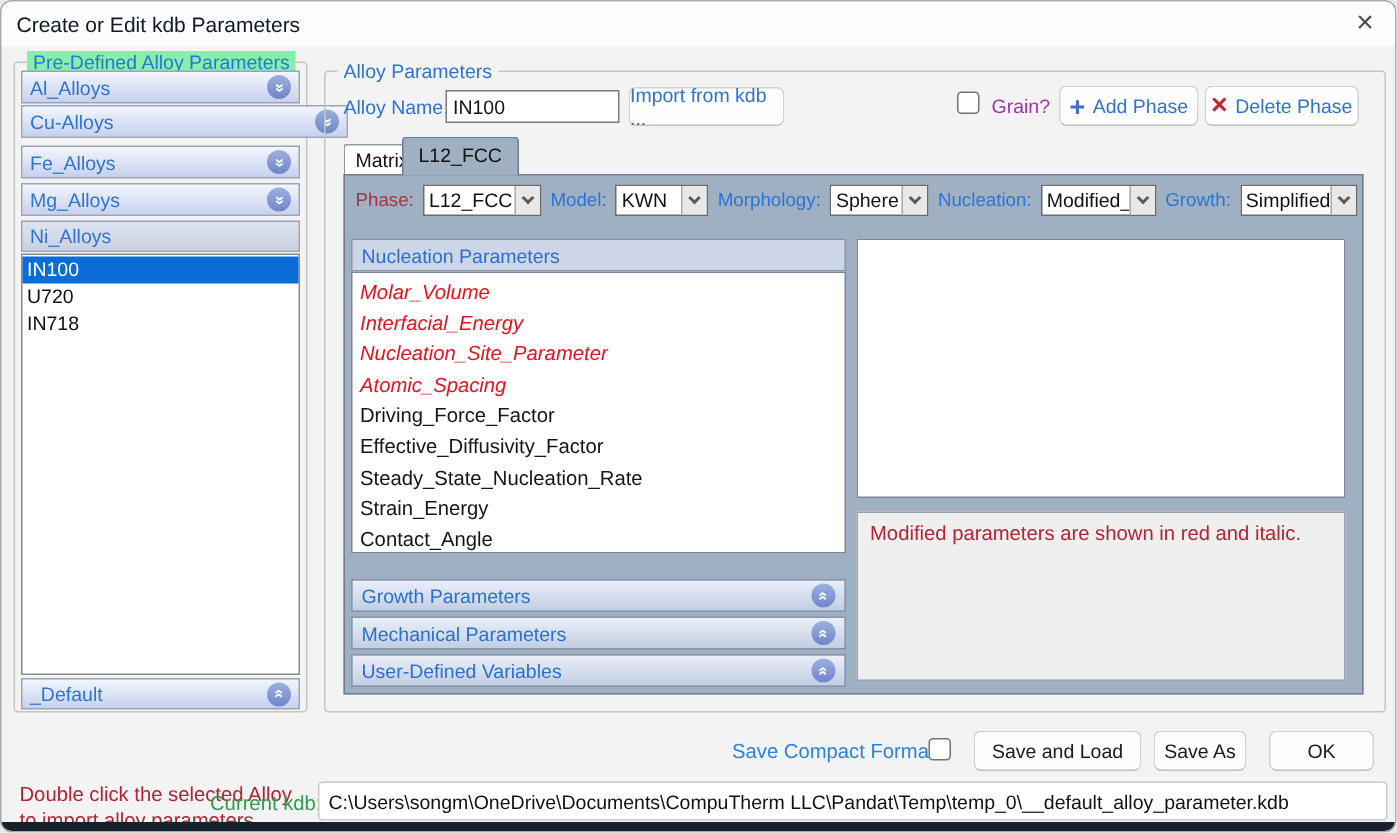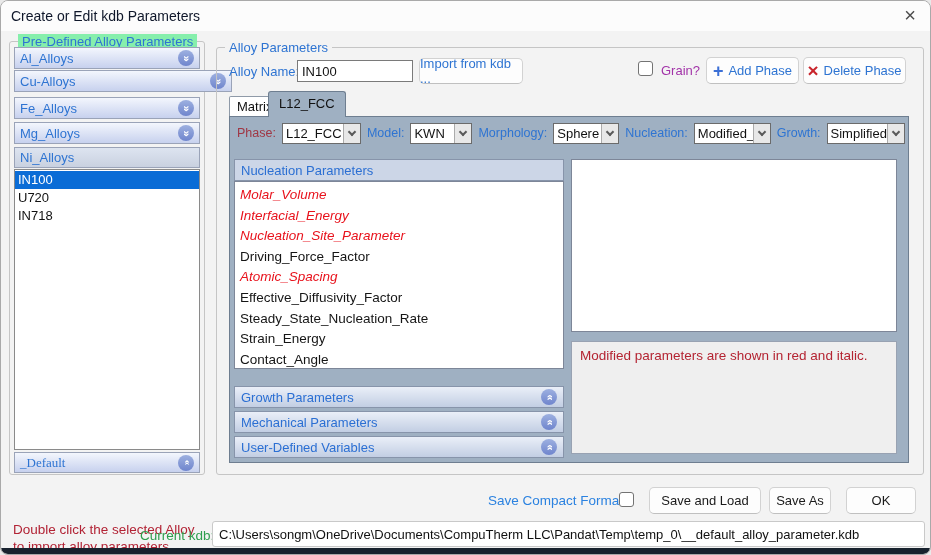--- a/index.html
+++ b/index.html
@@ -108,21 +108,21 @@
   <div class="acc expanded" style="left:13px;top:146px;width:186px;height:21px;">
     <span>Ni_Alloys</span>
   </div>
 
   <div class="listbox" style="left:13px;top:168px;width:186px;height:281px;">
     <div class="li sel">IN100</div>
     <div class="li">U720</div>
     <div class="li">IN718</div>
   </div>
 
-  <div class="acc" style="left:13px;top:451px;width:186px;height:21px;font-family:Liberation Serif, serif;">
+  <div class="acc" style="left:13px;top:451px;width:186px;height:21px;">
     <span>_Default</span>
     <span class="chev up">
         <span class="g">»</span>
       </span>
   </div>
 
   <div class="hint" style="left:12px;top:499px;width:196px;margin-top:21px;">Double click the selected Alloy to import alloy parameters.</div>
 
   <div class="gbox" style="left:215px;top:46px;width:708px;height:428px;">
     <div class="gbox-label" style="background:#f3f3f3;">Alloy Parameters</div>
@@ -185,22 +185,22 @@
           <i></i>
         </span>
     </span>
   </div>
 
   <div class="shead" style="top:158px;">Nucleation Parameters</div>
   <div class="plist">
     <div class="pitem mod">Molar_Volume</div>
     <div class="pitem mod">Interfacial_Energy</div>
     <div class="pitem mod">Nucleation_Site_Parameter</div>
+    <div class="pitem mod">Atomic_Spacing</div>
     <div class="pitem">Driving_Force_Factor</div>
-    <div class="pitem mod">Atomic_Spacing</div>
     <div class="pitem">Effective_Diffusivity_Factor</div>
     <div class="pitem">Steady_State_Nucleation_Rate</div>
     <div class="pitem">Strain_Energy</div>
     <div class="pitem">Contact_Angle</div>
   </div>
 
   <div class="acc2" style="top:385px;">
     <span>Growth Parameters</span>
     <span class="chev up">
         <span class="g">»</span>

